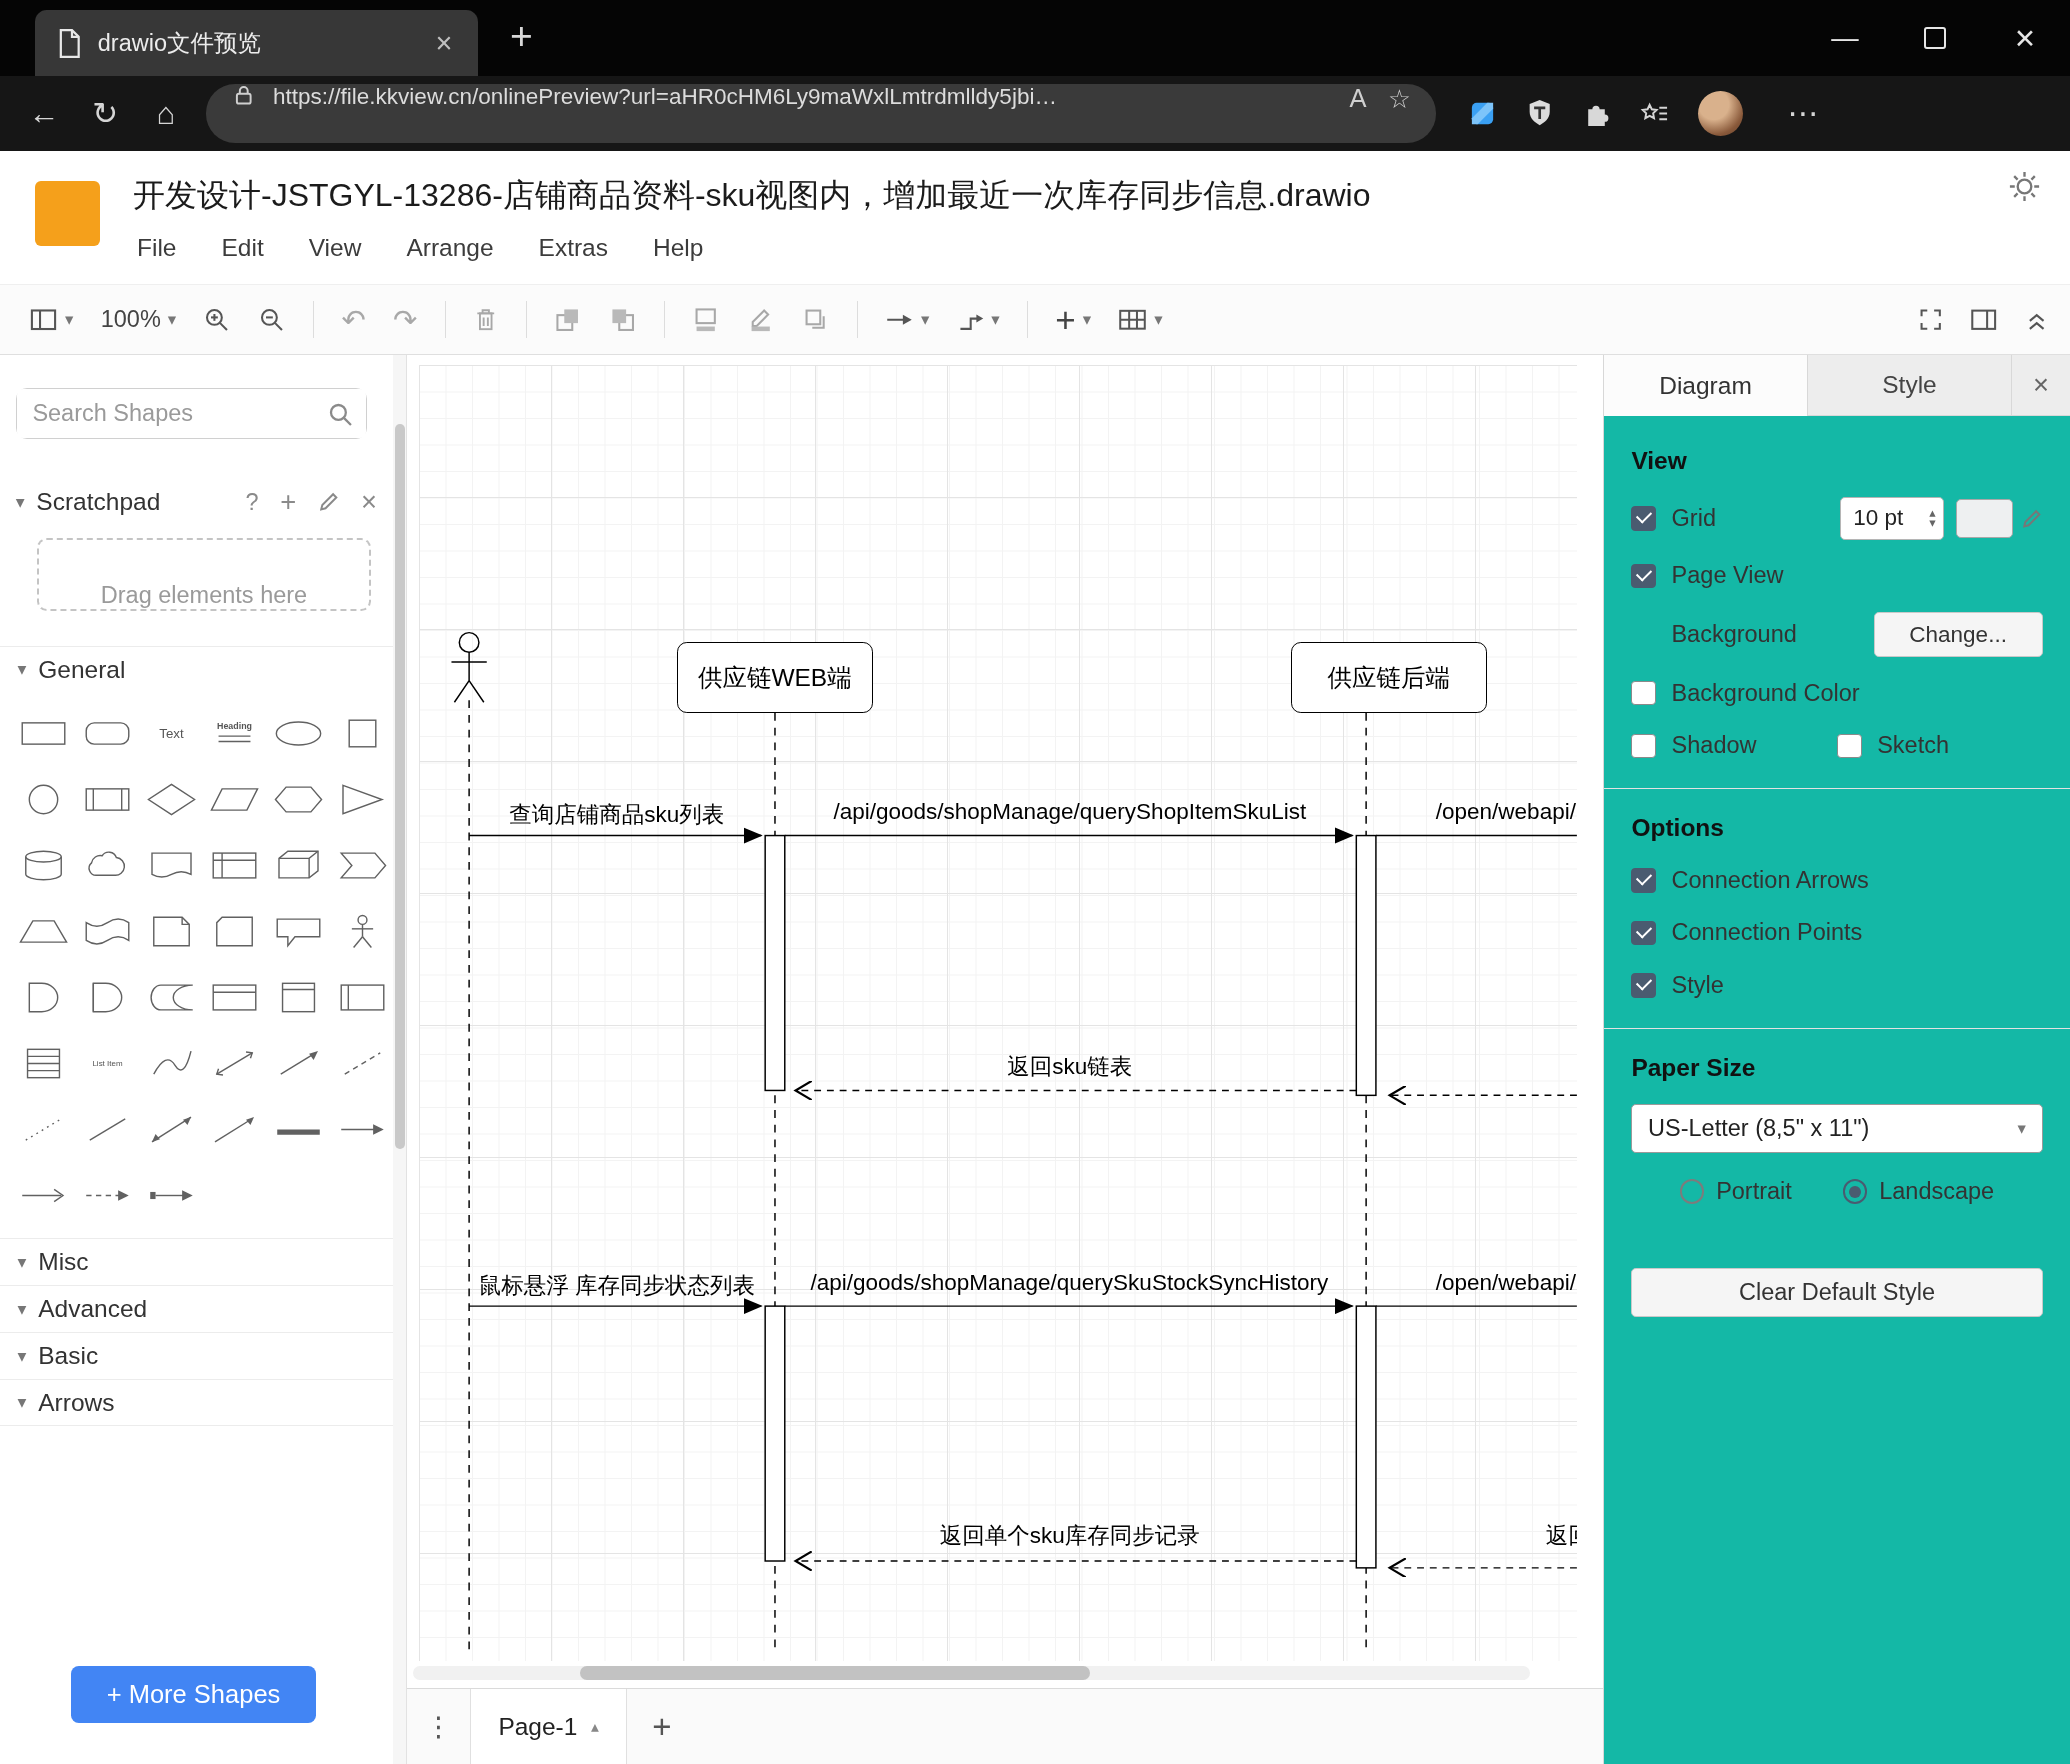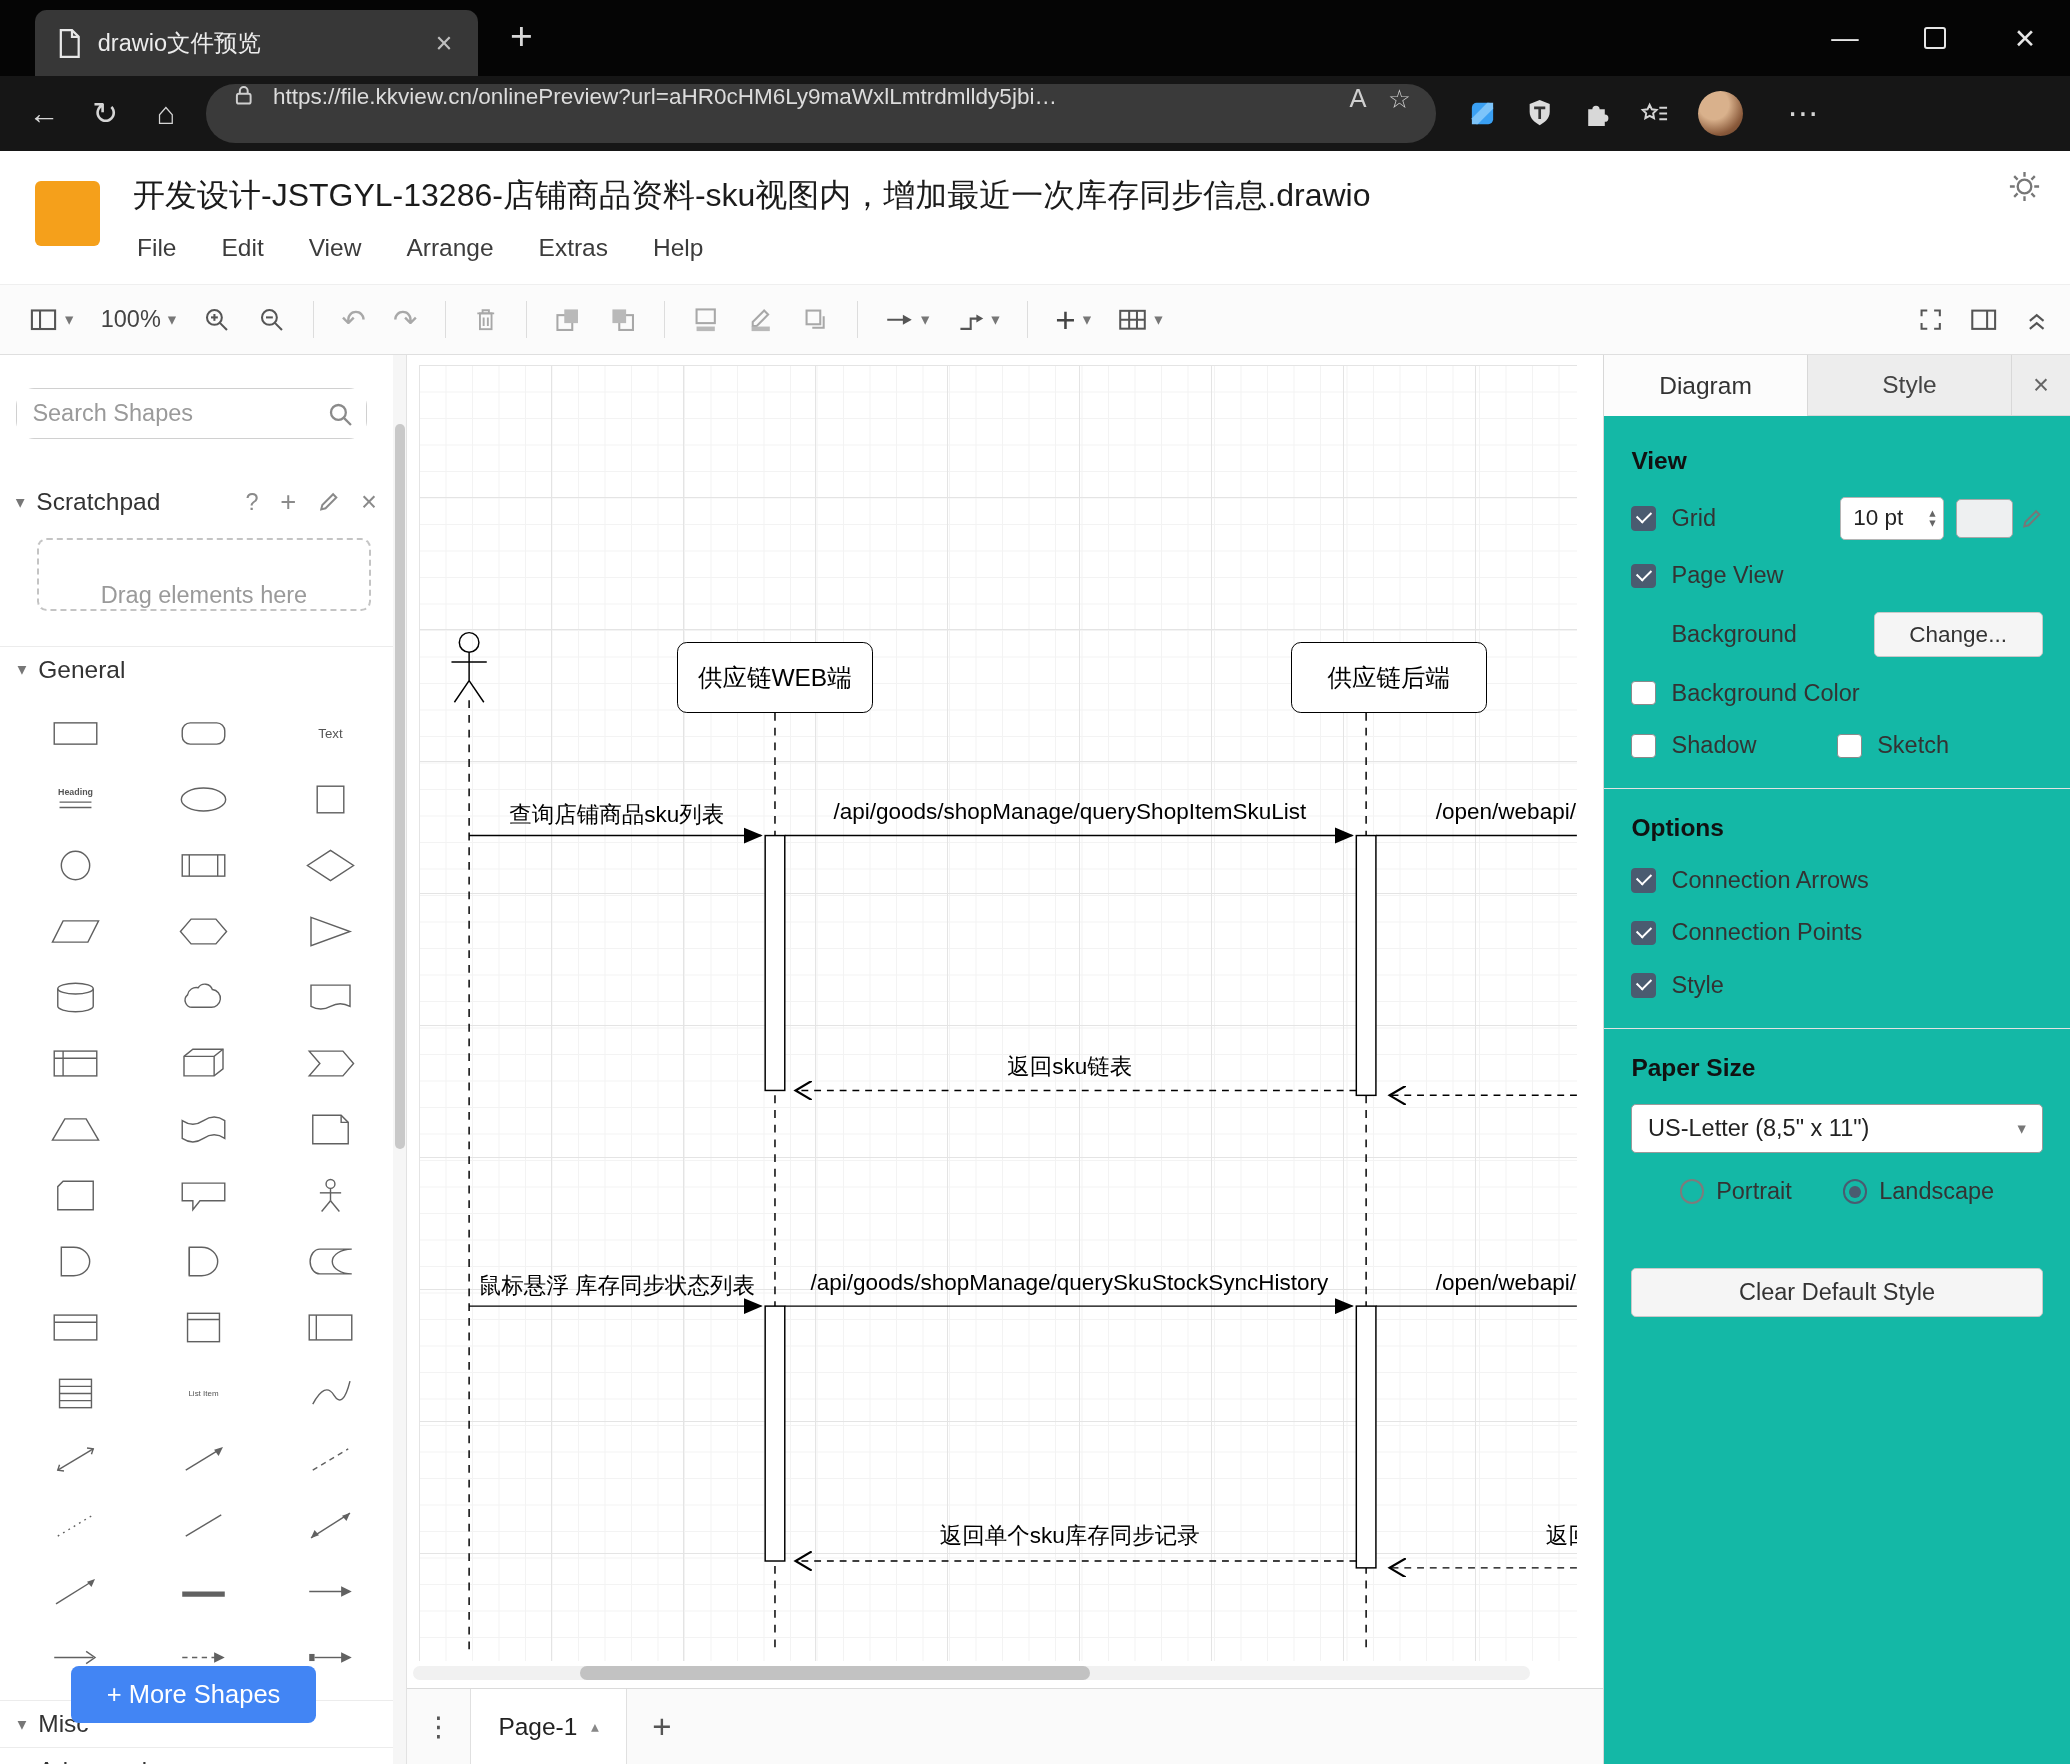--- a/index.html
+++ b/index.html
@@ -48,34 +48,34 @@
   .sep { width:1px; height:37px; background:#ddd; }
   .tb-right { position:absolute; right:19.6px; display:flex; gap:25.5px; align-items:center; }
   svg.icon { display:block; }
 
   
   .main { position:absolute; top:355px; left:0; width:2070px; height:1409px; display:flex; }
 
   
   .sidebar { width:407px; height:100%; background:#fff; border-right:1px solid #e2e2e2; position:relative; }
   .search-box { position:relative; margin:33px 39px 0 15.7px; height:51px; border:1px solid #d0d0d0;
-                border-radius:18px; background:#fff; }
+                border-radius:11px; background:#fff; }
   .search-box input { width:100%; height:100%; border:0; outline:none; border-radius:5.9px;
                       padding:0 49px 0 15.7px; font-size:23.5px; color:#333; font-family:inherit; }
   .search-box input::placeholder { color:#9a9a9a; }
   .search-mag { position:absolute; right:11.8px; top:11.8px; }
   .pad-row { display:flex; align-items:center; margin:47px 29px 0 15.7px; font-size:24.5px; color:#333; }
   .pad-icons { margin-left:auto; display:flex; gap:21.6px; color:#8a8a8a; font-size:23.5px; align-items:center; }
   .chev { color:#777; font-size:17.6px; margin-right:11.8px; }
   .drop-zone { margin:19.6px 35px 0 37px; height:73px; border:2px dashed #c4c4c4; border-radius:9.8px;
                display:flex; align-items:flex-end; justify-content:center; color:#9a9a9a; font-size:23.5px; }
   .section-row { display:flex; align-items:center; height:47px; padding:0 17.6px; font-size:24.5px; color:#333;
                  border-top:1px solid #ececec; margin-top:0; }
   .section-row.first { margin-top:35px; }
-  .shape-grid { display:grid; grid-template-columns:repeat(3,1fr); padding:7.8px 11.8px 9.8px 11.8px; }
+  .shape-grid { display:grid; grid-template-columns:repeat(6,1fr); padding:7.8px 11.8px 9.8px 11.8px; }
   .shape-tile { height:66px; display:flex; align-items:center; justify-content:center; }
   .more-shapes { position:absolute; bottom:41px; left:71px; width:245px; height:57px; border-radius:7.8px;
                  color:#fff; font-size:25.5px; display:flex; align-items:center; justify-content:center; }
   .sb-scroll { position:absolute; right:0; top:0; width:12.7px; height:100%; background:#f6f6f6; }
   .sb-thumb { position:absolute; right:1px; top:69px; width:9.8px; height:725px; background:#c9c9c9; border-radius:4.9px; }
 
   
   .canvas-col { flex:1; position:relative; background:#fff; overflow:hidden; }
   .page { position:absolute; left:11.8px; top:9.8px; width:1158px; height:1296px; overflow:hidden; background:#fff;
     background-image:

